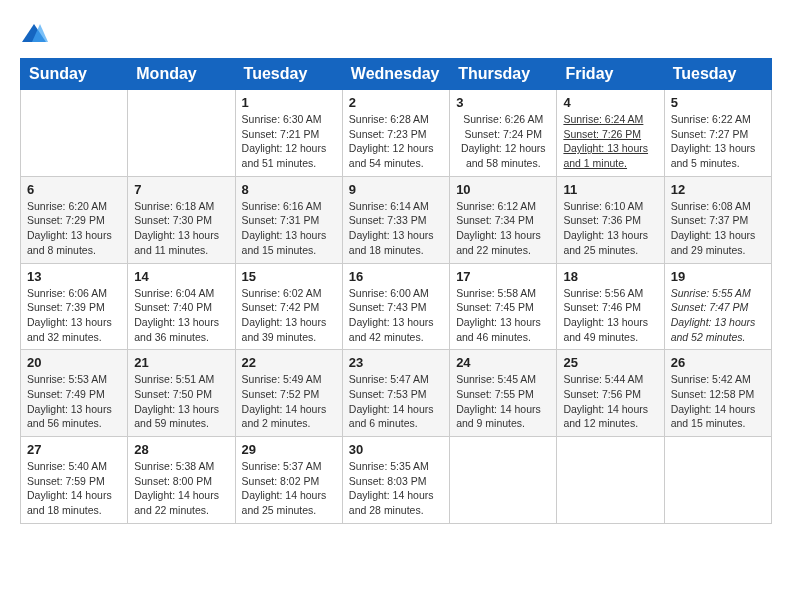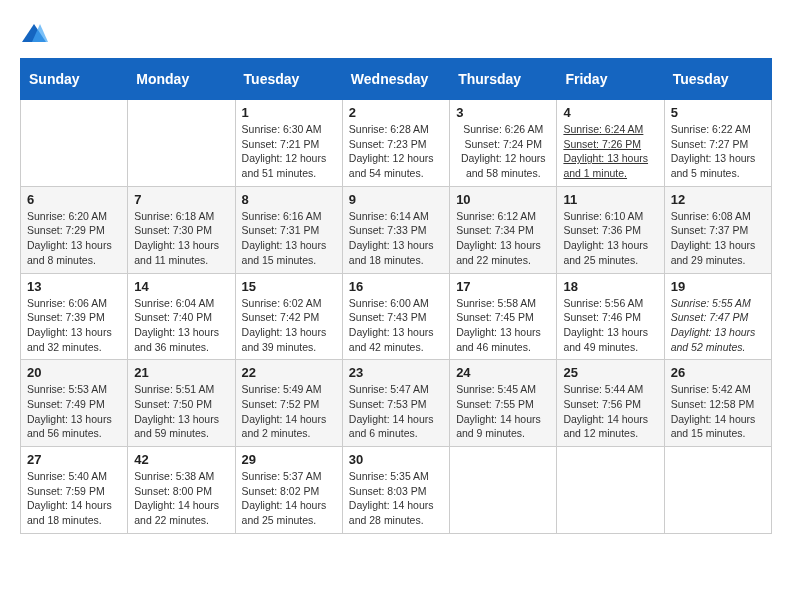--- a/index.html
+++ b/index.html
@@ -54,22 +54,22 @@
     }
     .calendar {
       width: 100%;
       border-collapse: collapse;
       border: 1px solid #ccc;
     }
     .calendar th {
       background-color: #1565c0;
       color: #fff;
       text-align: left;
-      padding: 12px 8px;
-      font-size: 14px;
+      padding: 6px 8px;
+      font-size: 16px;
       font-weight: bold;
       border: 1px solid #1565c0;
     }
     .calendar td {
       vertical-align: top;
       border: 1px solid #ccc;
       padding: 5px 6px;
       width: 107px;
       min-height: 80px;
       font-size: 11px;
@@ -300,21 +300,21 @@
         </td>
       </tr>
       <tr>
         <td>
           <span class="day-number">27</span>
           <div class="day-info" style="white-space: pre-line;">Sunrise: 5:40 AM
 Sunset: 7:59 PM
 Daylight: 14 hours and 18 minutes.</div>
         </td>
         <td>
-          <span class="day-number">42</span>
+          <span class="day-number">28</span>
           <div class="day-info" style="white-space: pre-line;">Sunrise: 5:38 AM
 Sunset: 8:00 PM
 Daylight: 14 hours and 22 minutes.</div>
         </td>
         <td>
           <span class="day-number">29</span>
           <div class="day-info" style="white-space: pre-line;">Sunrise: 5:37 AM
 Sunset: 8:02 PM
 Daylight: 14 hours and 25 minutes.</div>
         </td>

